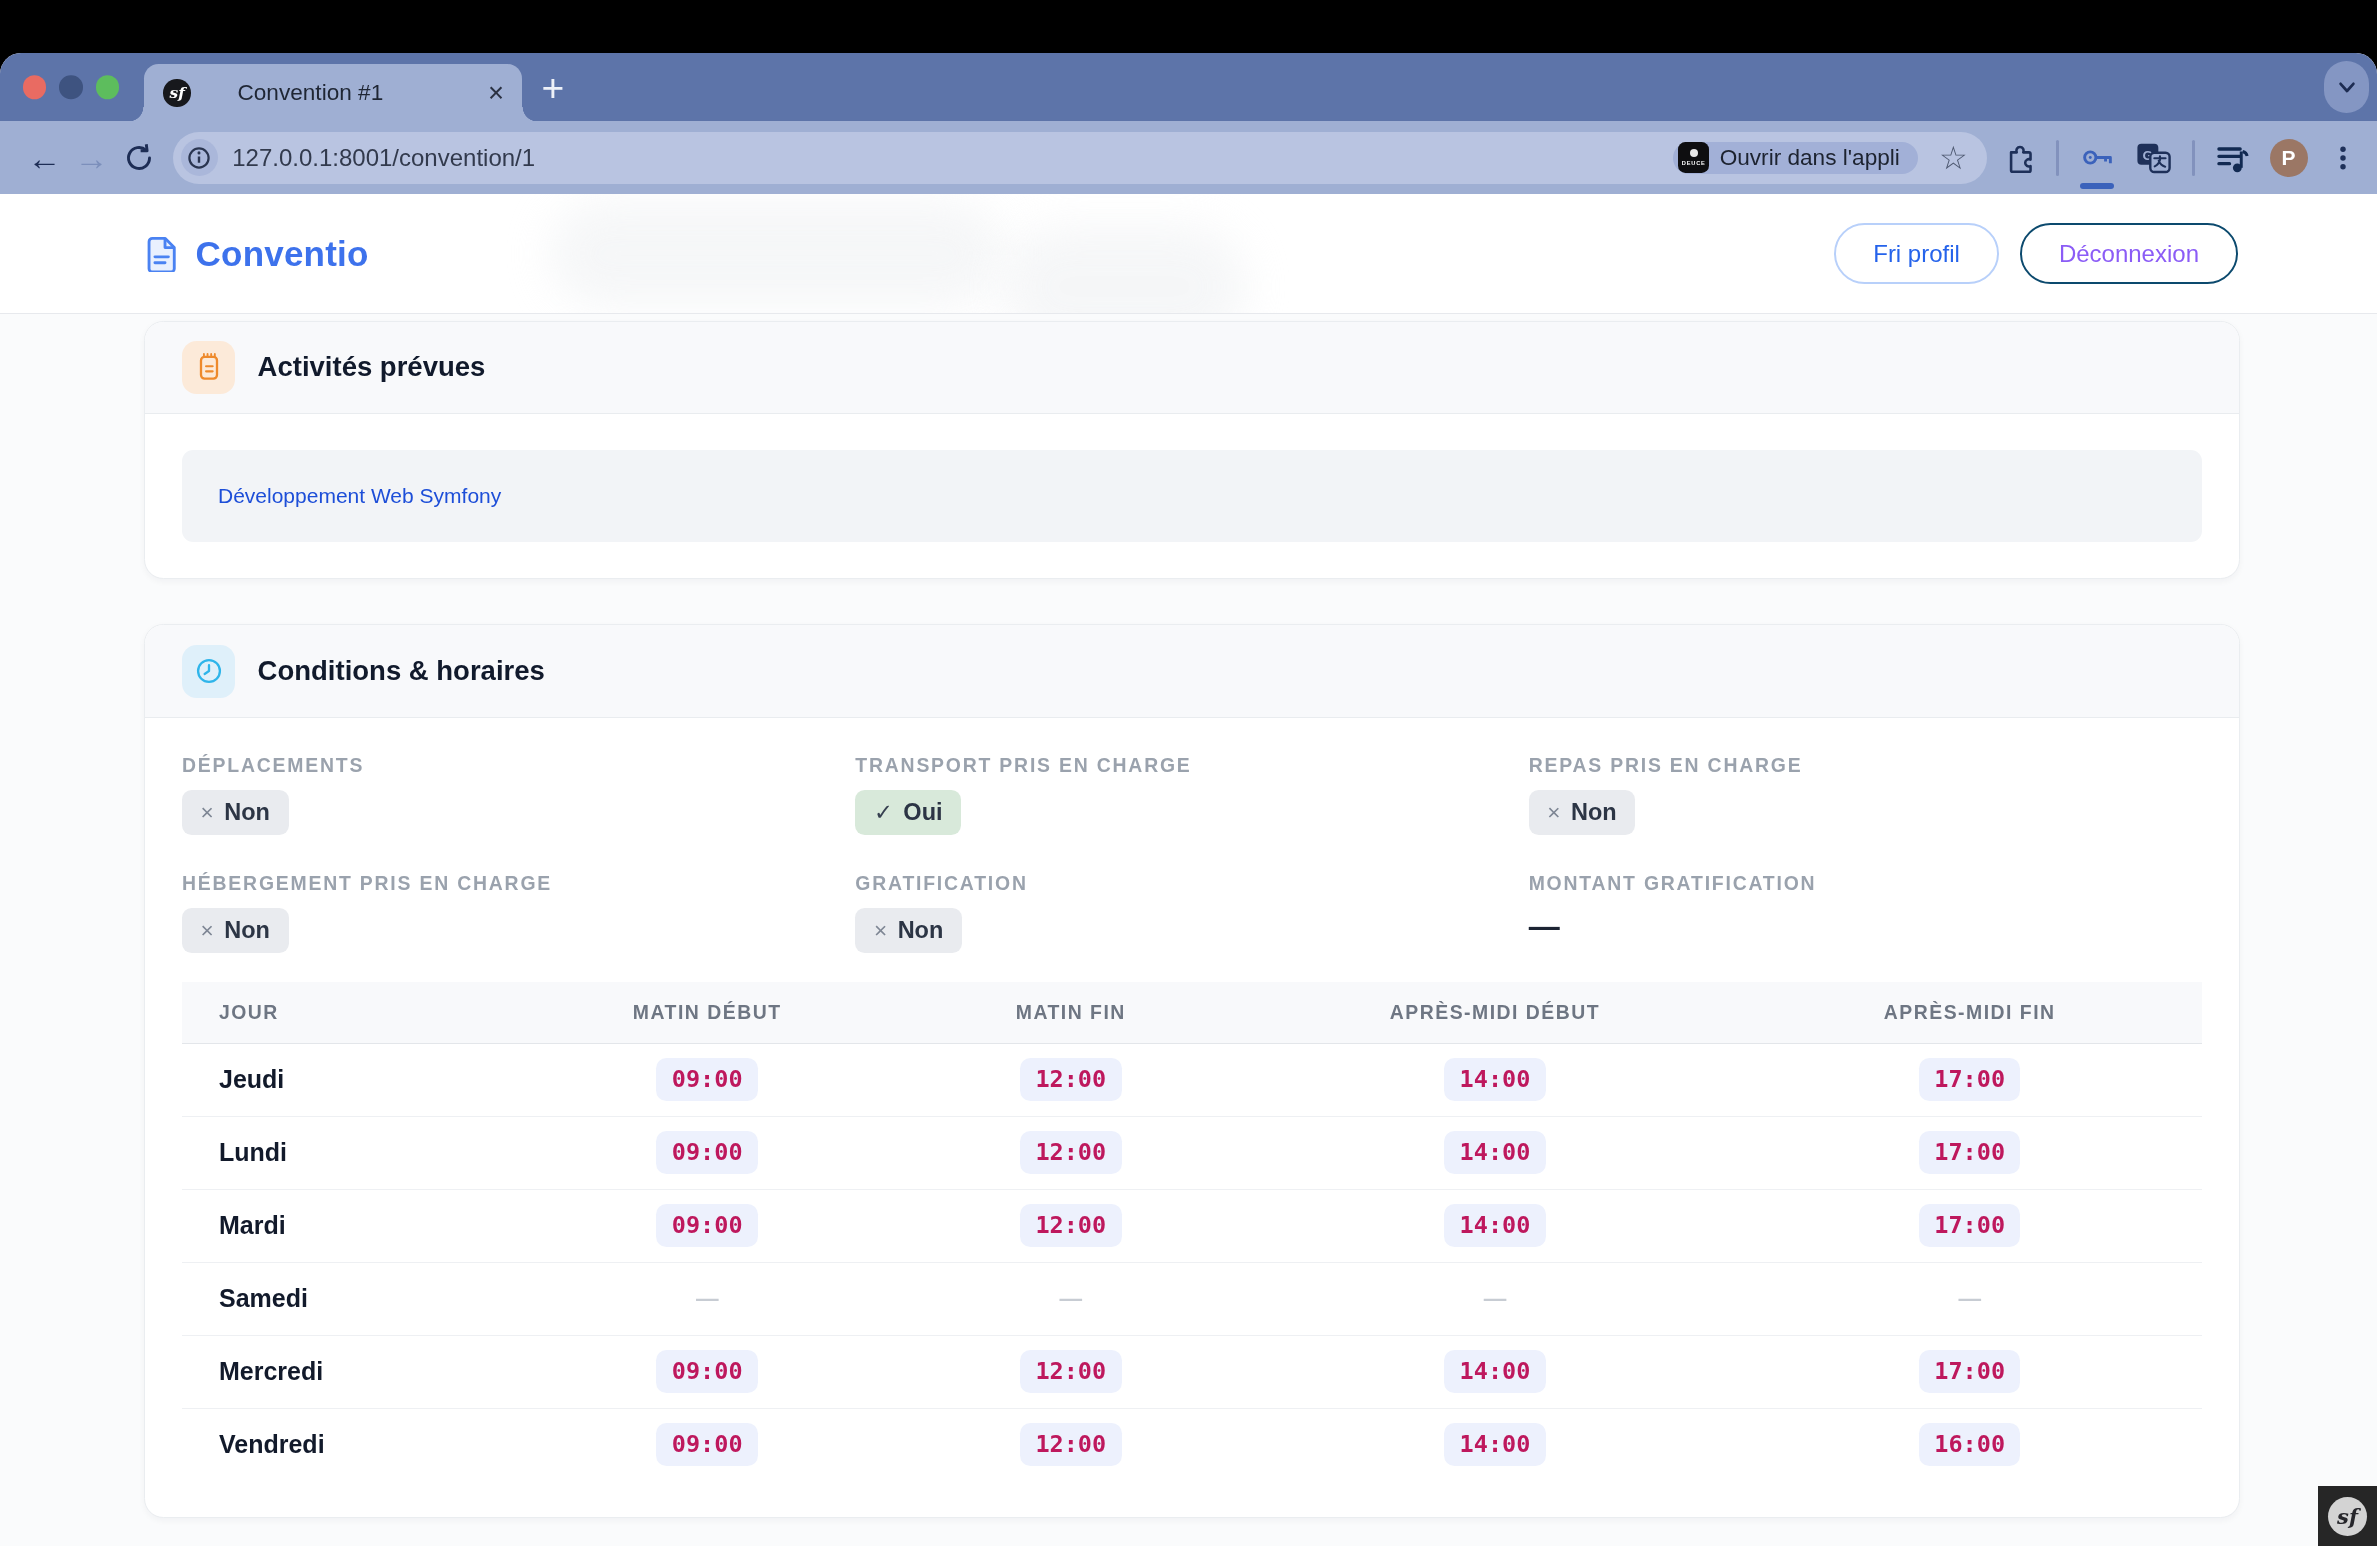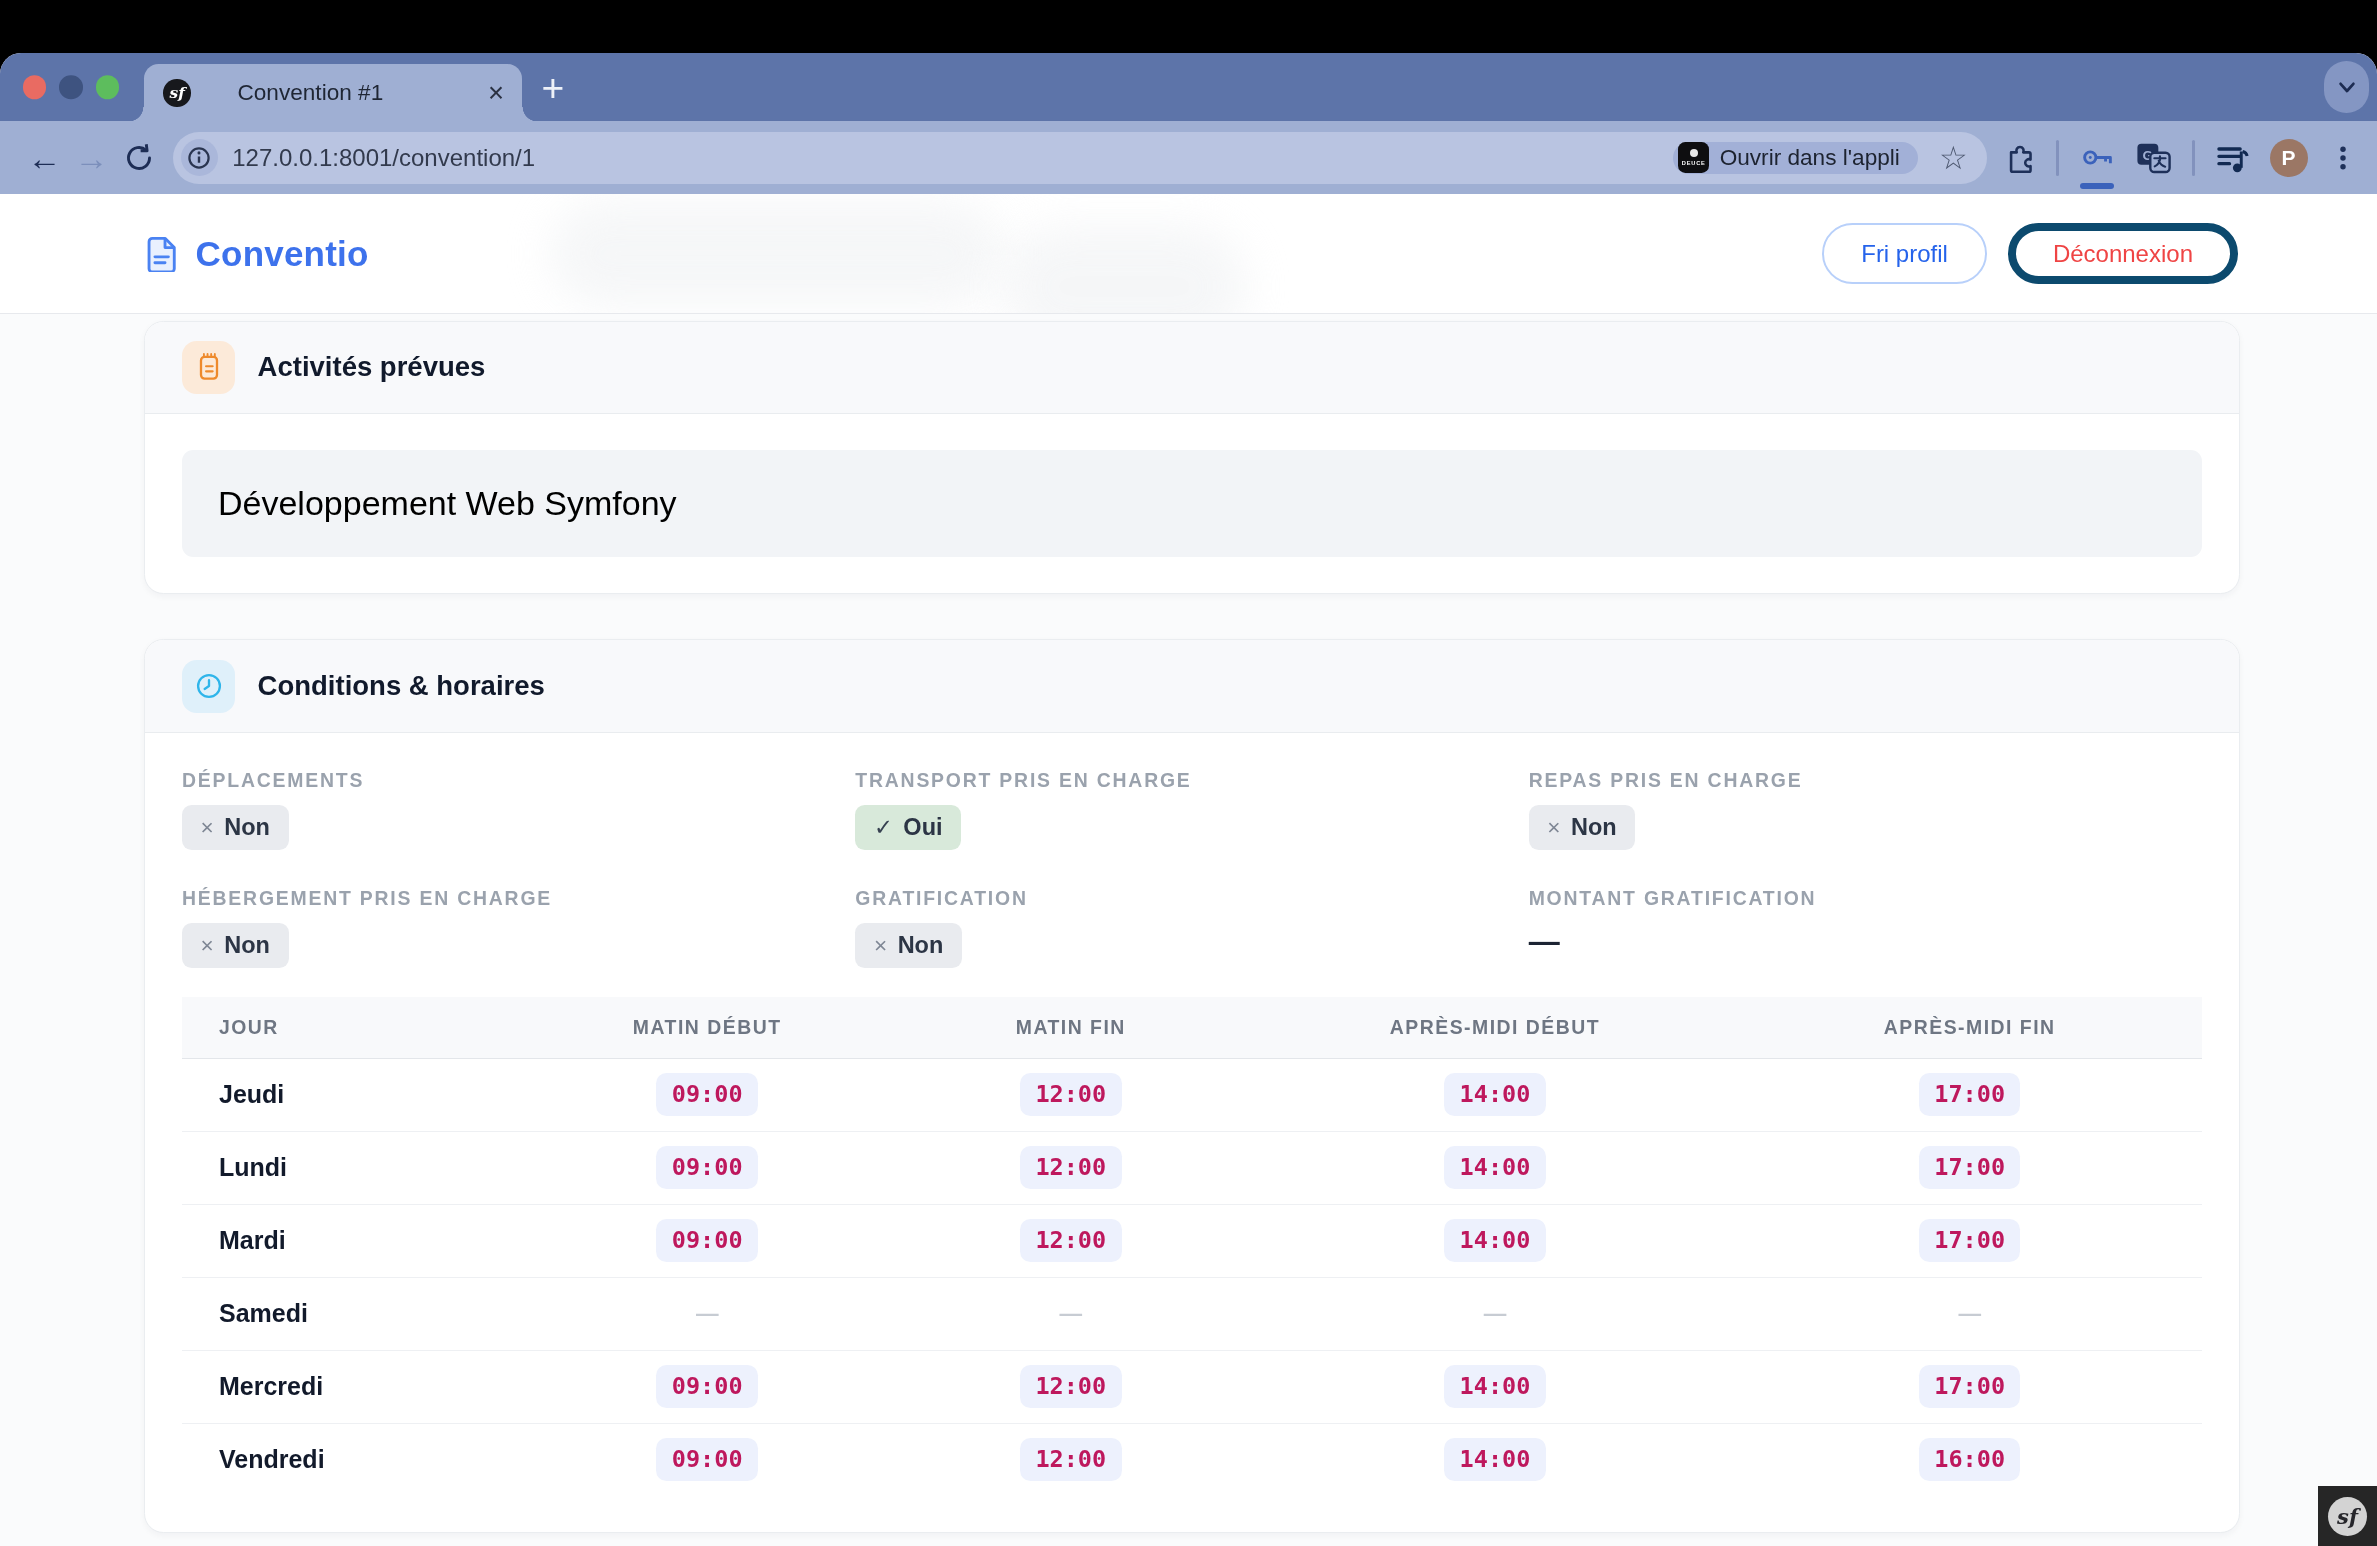--- a/index.html
+++ b/index.html
@@ -52,33 +52,33 @@
   .page { position:relative; height:1352px; background:#fafbfc; }
   .site-header { position:relative; height:120px; background:#fff; border-bottom:1.6px solid #e7e9ed; display:flex; align-items:center; justify-content:space-between; padding:0 139px 0 144px; overflow:hidden; }
   .ghost { position:absolute; background:#eef0f2; filter:blur(21px); opacity:.55; border-radius:65px; }
   .ghost.g1 { left:550px; top:6.5px; width:453px; height:105px; }
   .ghost.g2 { left:1003px; top:32px; width:243px; height:121px; }
   .brand { display:flex; align-items:center; gap:14.6px; position:relative; }
   .brand-name { font-size:35px; font-weight:800; color:#3d72ec; letter-spacing:0.2px; }
   .hdr-buttons { display:flex; gap:21px; position:relative; }
   .btn { height:61px; border-radius:32px; background:#fff; display:flex; align-items:center; justify-content:center; padding:0 37px; font-size:24px; font-weight:500; white-space:nowrap; }
   .btn-profile { border:2px solid #b8d0fa; color:#2563eb; }
-  .btn-logout { border:8px solid #0c4a6e; color:#ef4444; }
+  .btn-logout { border:2px solid #0c4a6e; color:#8b5cf6; }
 
   .content { padding:6.5px 137px 0 144px; }
   .card { background:#fff; border:1.6px solid #eaedf0; border-radius:19.4px; box-shadow:0 2.4px 6.5px rgba(15,23,42,.04); overflow:hidden; }
   .card + .card { margin-top:45px; }
   .card-head { display:flex; align-items:center; gap:22.6px; background:#f8f9fb; border-bottom:1.6px solid #e9ecef; padding:19.4px 37px; }
   .icon-box { width:53px; height:53px; border-radius:14.6px; display:flex; align-items:center; justify-content:center; flex:0 0 auto; }
   .icon-box.orange { background:#fcead9; }
   .icon-box.sky { background:#dff0fa; }
   .card-title { font-size:27.5px; font-weight:800; color:#111a2c; }
 
   .card-body { padding:36px 37px; }
-  .activity-box { background:#f2f4f7; border-radius:11.3px; padding:34px 36px; font-size:34px; color:#000000; }
+  .activity-box { background:#f2f4f7; border-radius:11.3px; padding:34px 36px; font-size:21px; color:#1d4ed8; }
 
   .fields-grid { display:grid; grid-template-columns:1fr 1fr 1fr; row-gap:37px; padding:36px 37px 0; }
   .f-label { font-size:19.4px; font-weight:700; letter-spacing:1.8px; color:#9aa2ad; }
   .badge { display:inline-flex; align-items:center; gap:10.5px; margin-top:13px; height:45px; padding:0 18.6px; border-radius:9.7px; font-size:23.5px; font-weight:700; color:#2c3545; }
   .badge-no { background:#e9ebef; }
   .badge-yes { background:#d8e9da; }
   .badge .glyph { font-weight:400; font-size:22.6px; color:#7e8694; }
   .badge-yes .glyph { color:#374151; }
   .dash-val { margin-top:16px; font-size:31px; font-weight:800; color:#1c2433; line-height:1; }
 

